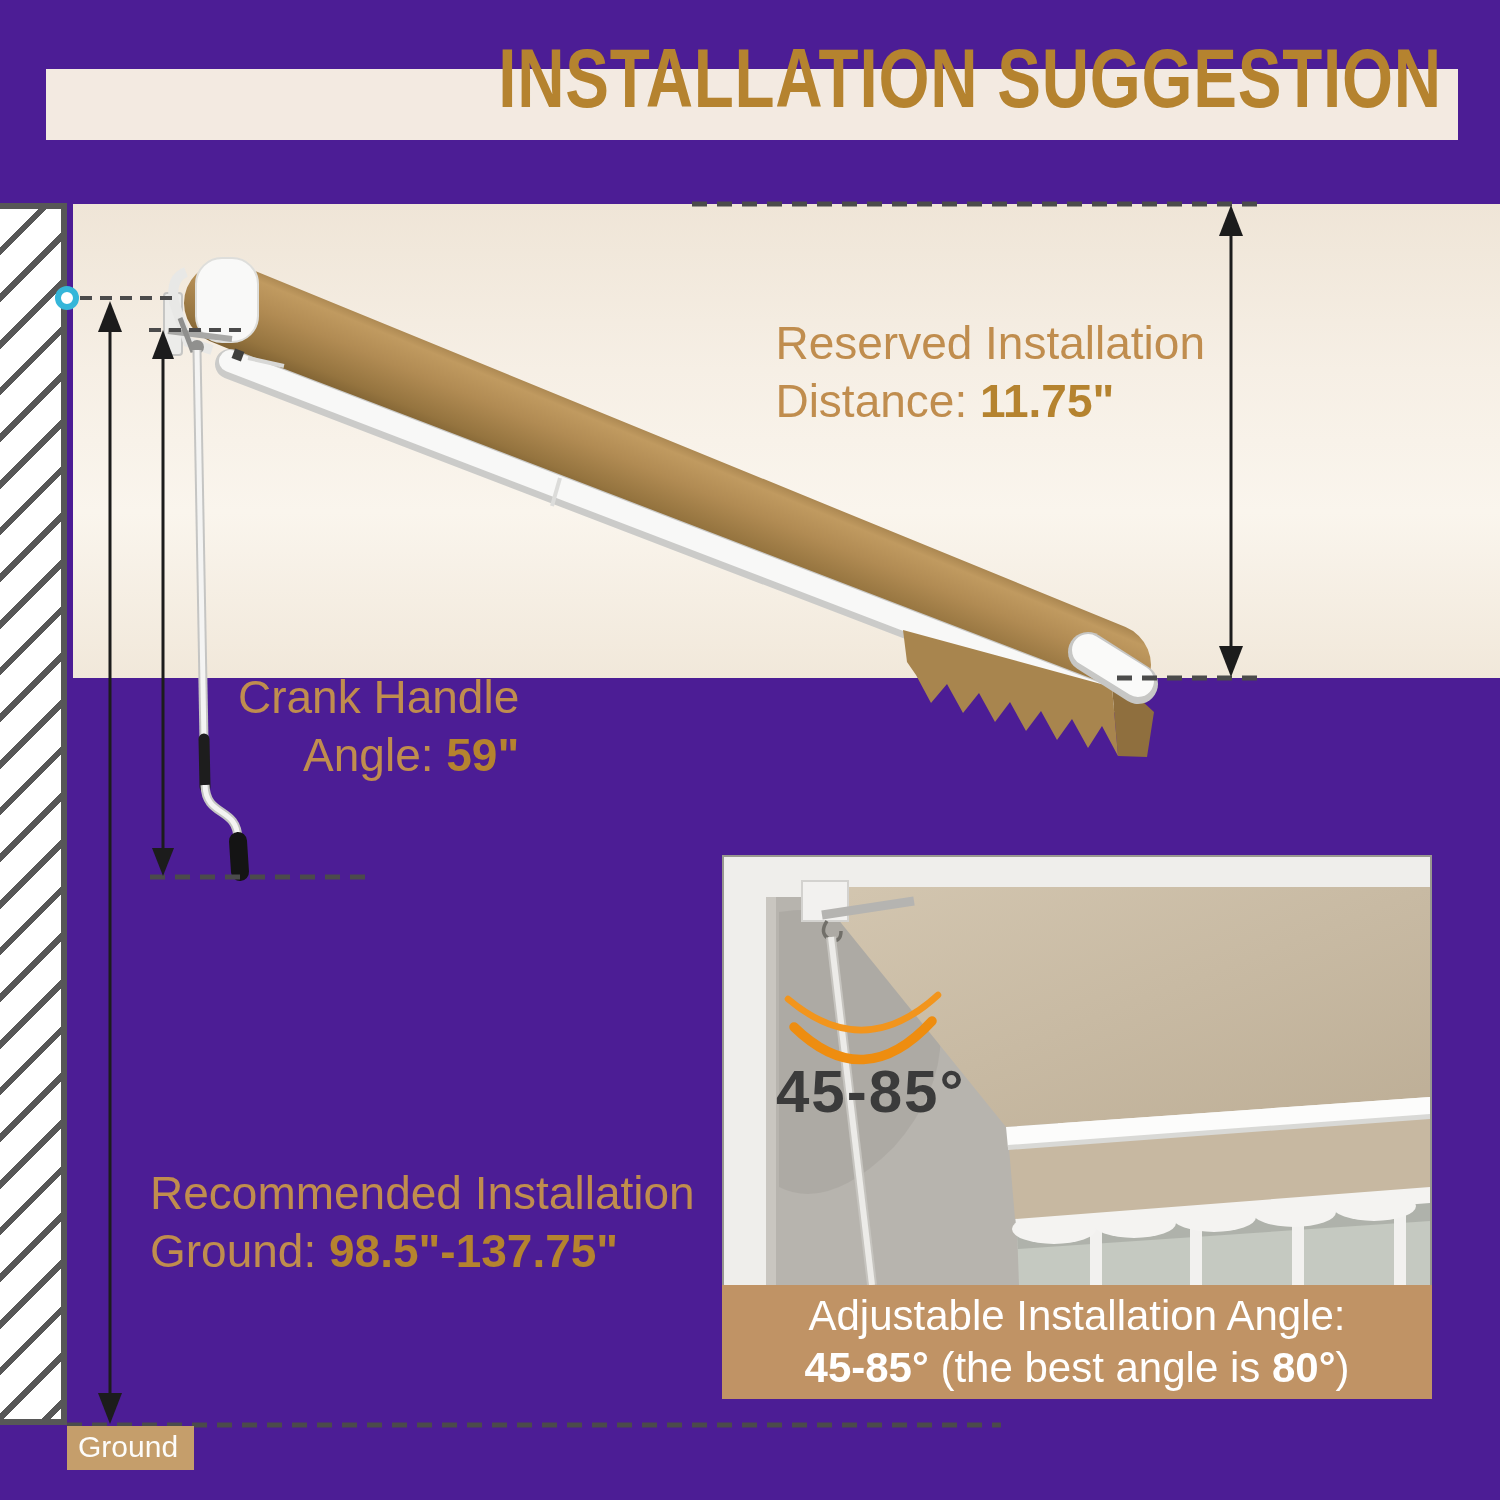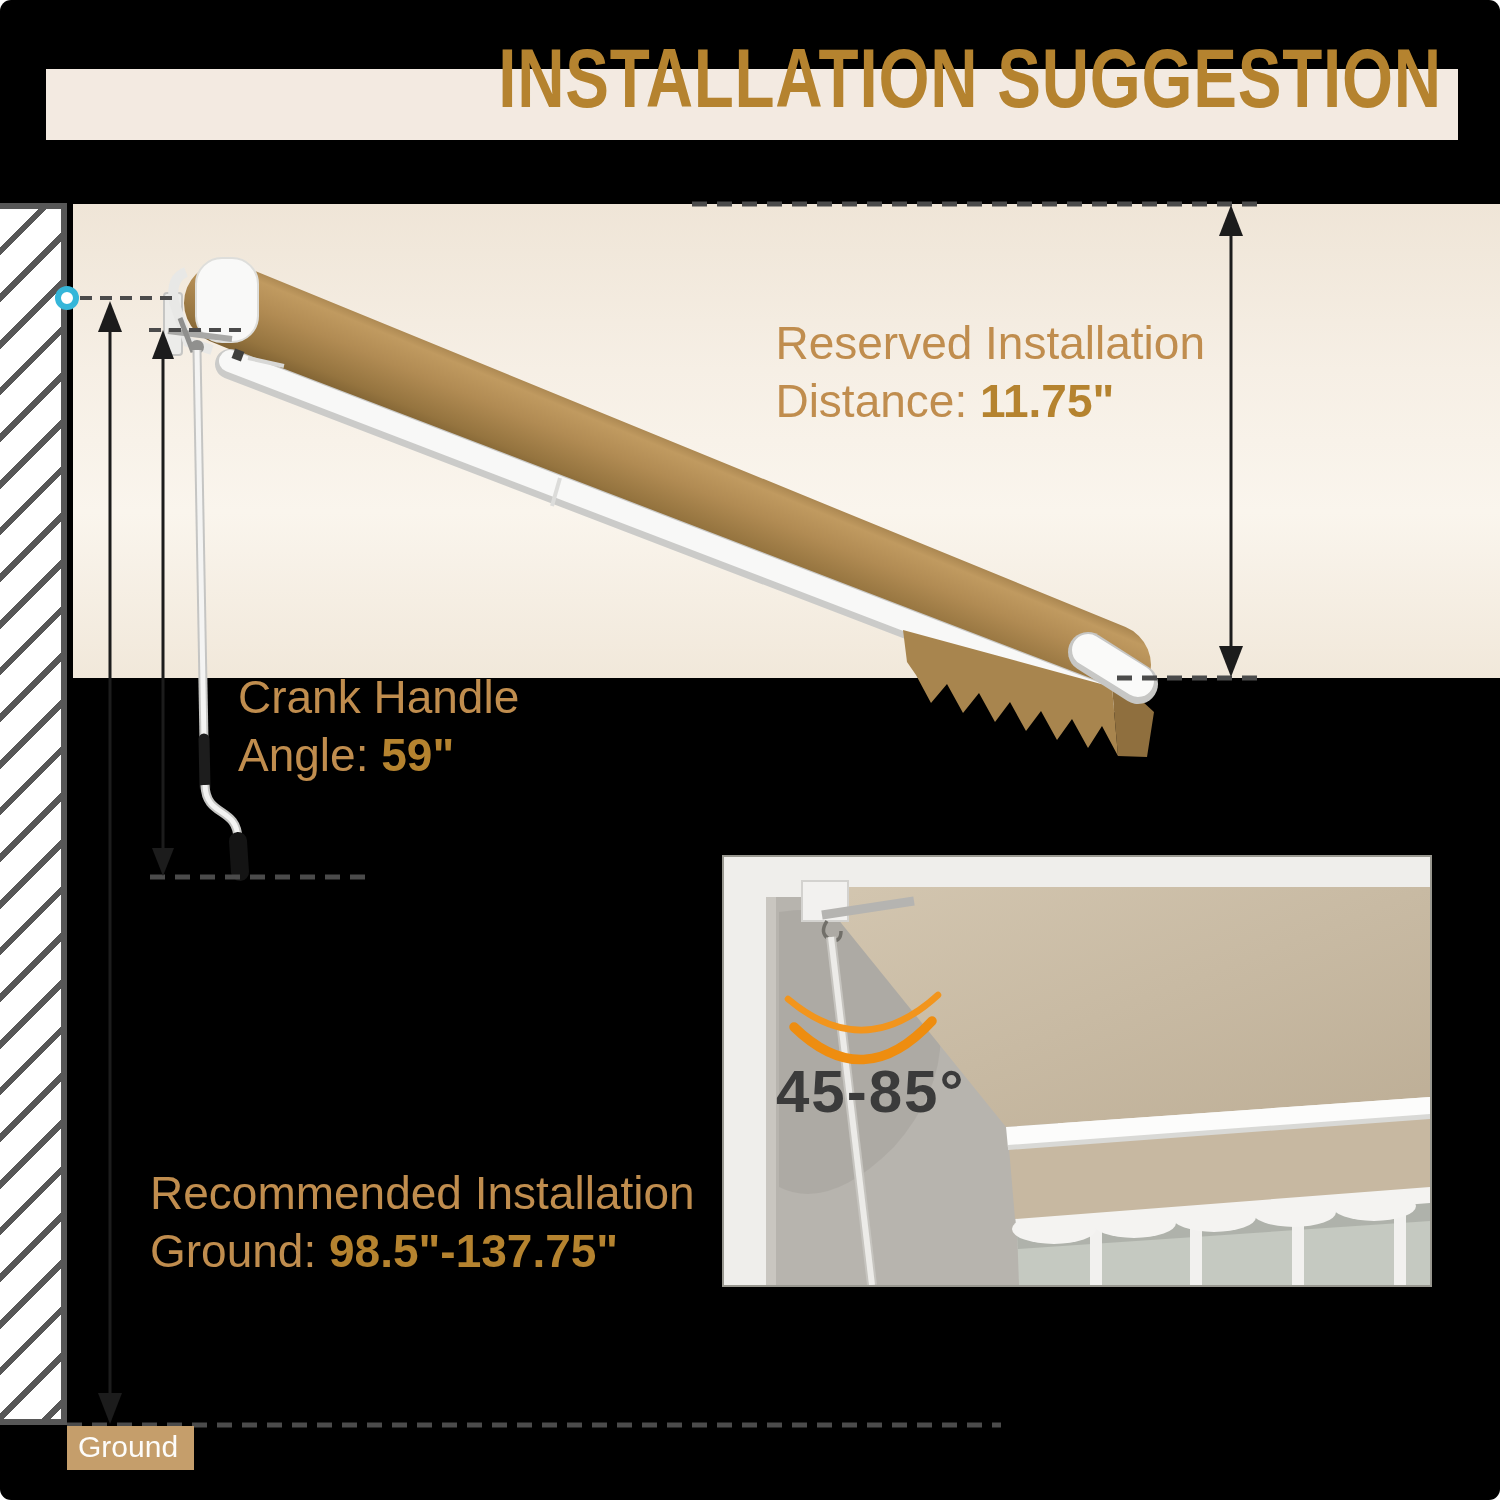--- a/index.html
+++ b/index.html
@@ -1,17 +1,17 @@
 <!DOCTYPE html>
 <html><head>
 <meta charset="utf-8">
 <style>
   html,body{margin:0;padding:0;background:#ffffff;}
-  .page{position:relative;width:1500px;height:1500px;background:#000000;overflow:hidden;
-        font-family:"Liberation Sans",sans-serif;border-radius:11px;}
+  .page{position:relative;width:1500px;height:1500px;background:#4c1d95;overflow:hidden;
+        font-family:"Liberation Sans",sans-serif;}
 
   
   .banner{position:absolute;left:46px;top:69px;width:1412px;height:71px;background:#f3eae1;z-index:4;}
   .title{position:absolute;top:30px;right:58px;z-index:5;font-size:84px;font-weight:bold;color:#b5832f;
          letter-spacing:1px;white-space:nowrap;transform:scaleX(0.78);transform-origin:100% 50%;}
 
   
   .band{position:absolute;left:73px;top:204px;right:0;height:474px;z-index:1;
         background:linear-gradient(180deg,#efe5d7 0%,#f6efe5 35%,#faf5ed 65%,#f1e8da 100%);}
 
@@ -24,21 +24,21 @@
 
   .dash{stroke:#4b4b4b;stroke-width:5;stroke-dasharray:15 10;fill:none;}
   .dash-sm{stroke:#4b4b4b;stroke-width:4;stroke-dasharray:12 8;fill:none;}
   .dim{stroke:#1c1c1c;stroke-width:3;}
   .arrow{fill:#1c1c1c;}
 
   
   .ann{position:absolute;z-index:6;color:#c08d4e;font-size:46px;line-height:58px;white-space:nowrap;}
   .ann b{color:#b5832f;font-weight:700;}
   #ann-reserved{top:314px;right:295px;text-align:left;}
-  #ann-crank{top:668px;left:238px;}
+  #ann-crank{top:668px;left:238px;text-align:right;}
   #ann-height{top:1140px;left:150px;margin-top:24px;}
 
   .ground{position:absolute;left:67px;top:1426px;z-index:6;background:#c59e6b;color:#fdfcfa;
           font-size:30px;line-height:30px;padding:6px 16px 8px 11px;}
 
   
   .inset{position:absolute;left:722px;top:855px;width:706px;height:428px;z-index:6;
          border:2px solid #98978f;overflow:hidden;background:#efeeeb;}
   .inset svg{position:absolute;left:0;top:0;width:706px;height:428px;}
   .angle-label{position:absolute;left:52px;top:200px;font-size:60px;font-weight:700;color:#3b3b3b;
@@ -202,14 +202,18 @@
         <line x1="107" y1="80" x2="148" y2="428" stroke="#ecebe8" stroke-width="6"></line>
       </g>
       <g>
         <path d="M64,142 Q140,206 214,138" stroke="#f2951d" stroke-width="6.5" fill="none" stroke-linecap="round"></path>
         <path d="M70,170 Q140,238 208,164" stroke="#ee8d10" stroke-width="9.5" fill="none" stroke-linecap="round"></path>
       </g>
     </svg>
     <div class="angle-label">45-85°</div>
   </div>
 
+  <div class="inset-caption">
+    <div>Adjustable Installation Angle:</div>
+    <div><b>45-85°</b><span> (the best angle is </span><b>80°</b><span>)</span></div>
+  </div>
 
 </div>
 
 </body></html>

